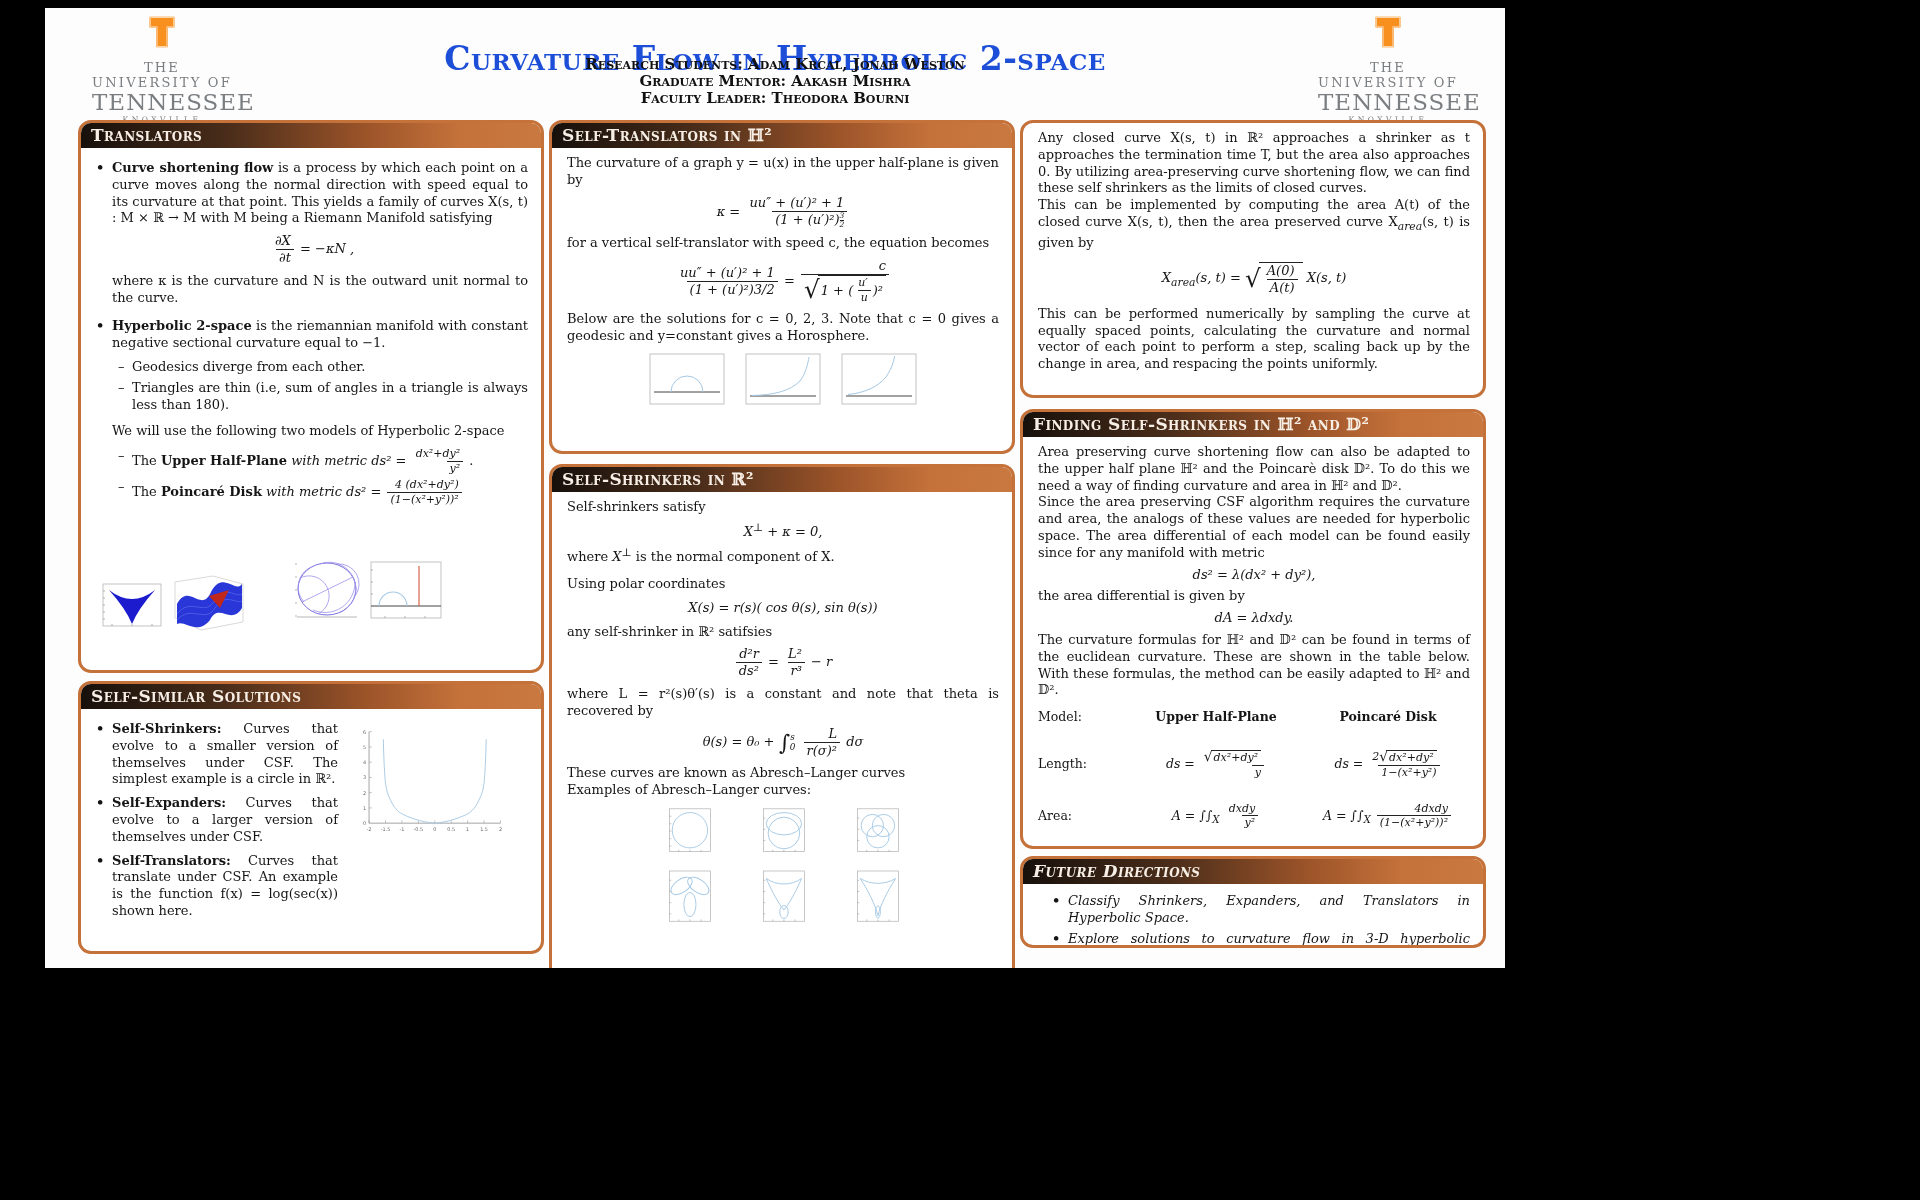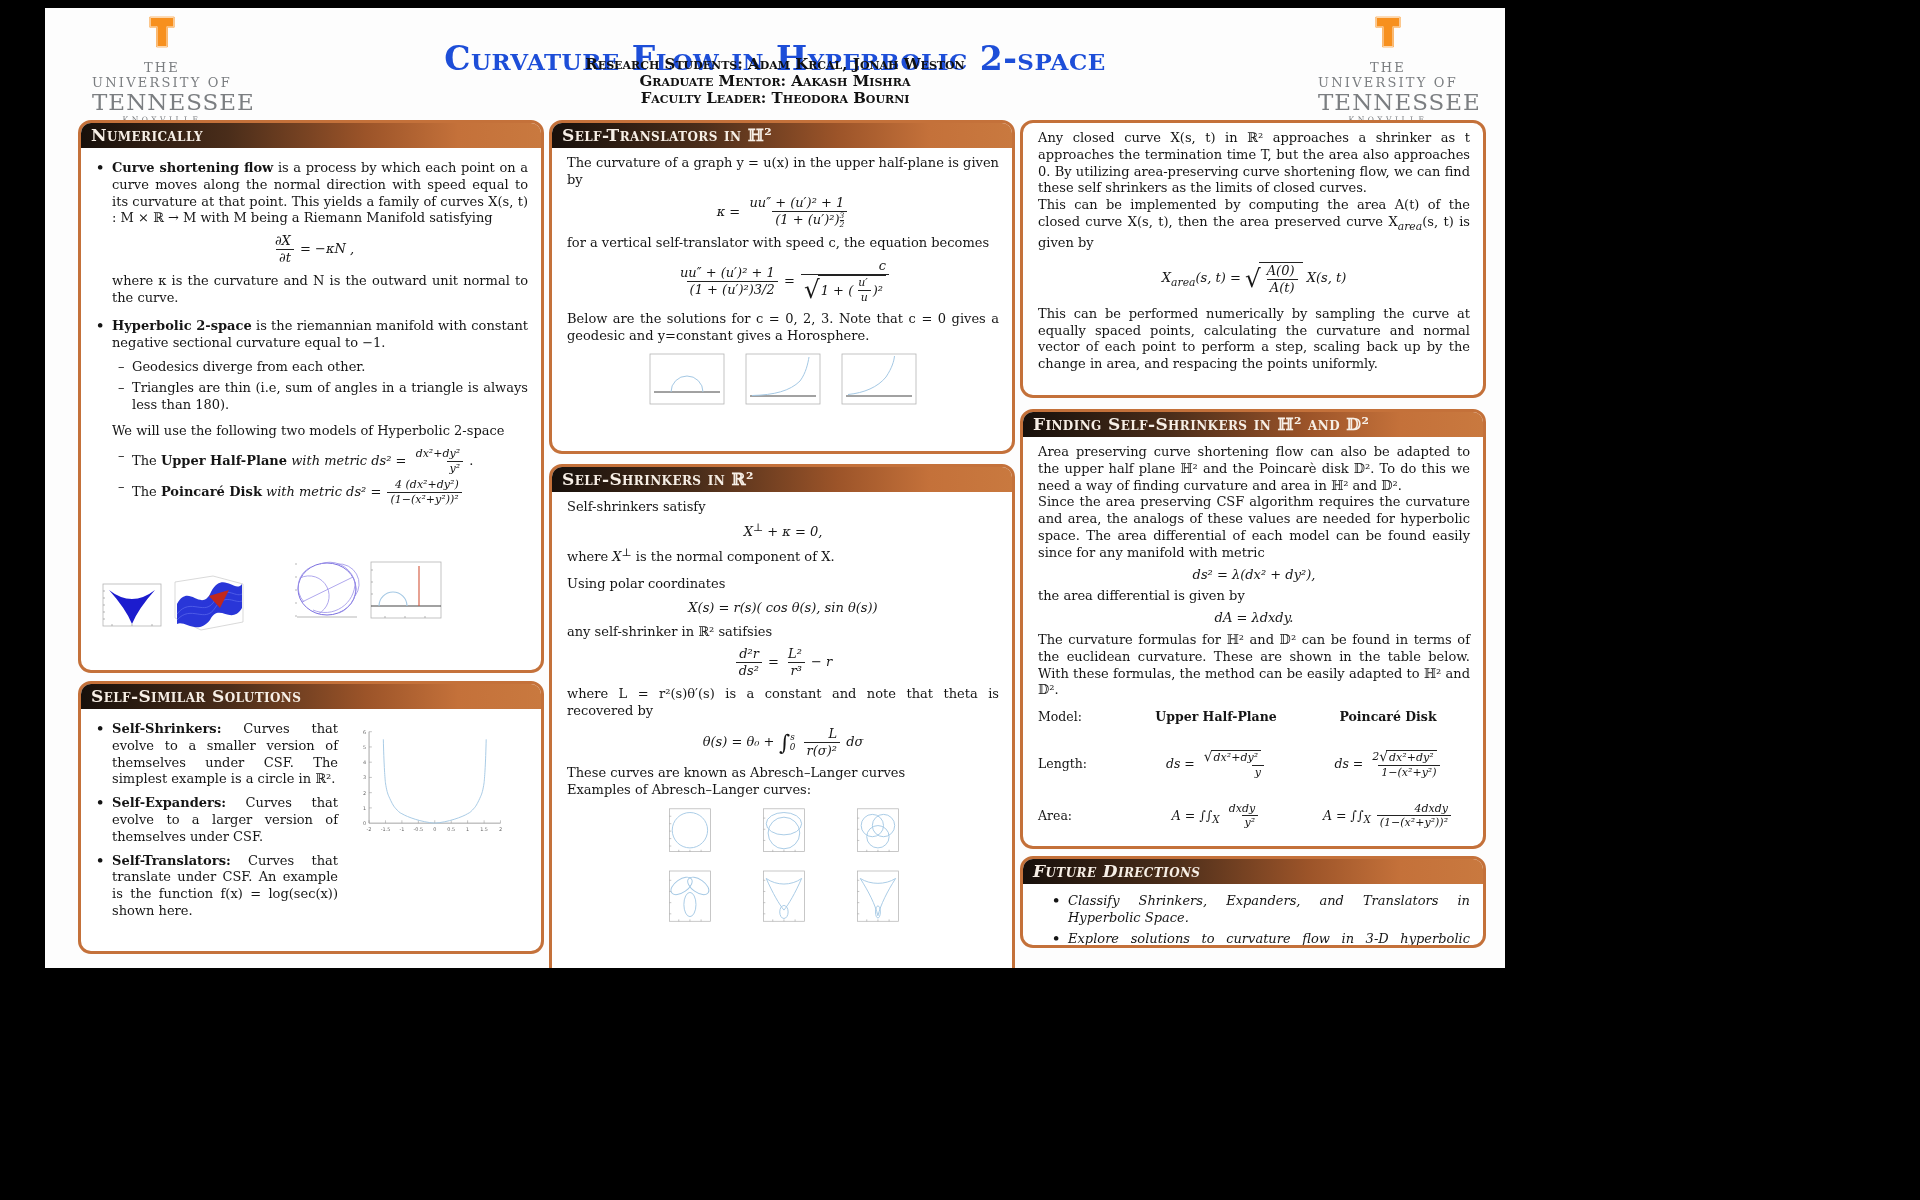--- a/index.html
+++ b/index.html
@@ -96,21 +96,21 @@
     <div class="logo-l2">TENNESSEE</div>
     <div class="logo-l3">KNOXVILLE</div>
   </div>
 
   <div class="ptitle">Curvature Flow in Hyperbolic 2-space</div>
   <div class="byline by1">Research Students: Adam Krcal, Jonah Weston</div>
   <div class="byline by2">Graduate Mentor: Aakash Mishra</div>
   <div class="byline by3">Faculty Leader: Theodora Bourni</div>
 
   <section class="box" id="box-intro">
-    <div class="bh">Numerically</div>
+    <div class="bh">Translators</div>
     <div class="bb">
       <div class="bullet">
         <span class="mark">•</span>
         <div><b>Curve shortening flow</b><span> is a process by which each point on a curve moves along the normal direction with speed equal to its curvature at that point. This yields a family of curves X(s, t) : M × ℝ → M with M being a Riemann Manifold satisfying</span></div>
       </div>
       <div class="eq">
         <span class="fr">
               <span class="n">∂X</span>
               <span class="d">∂t</span>
             </span>

